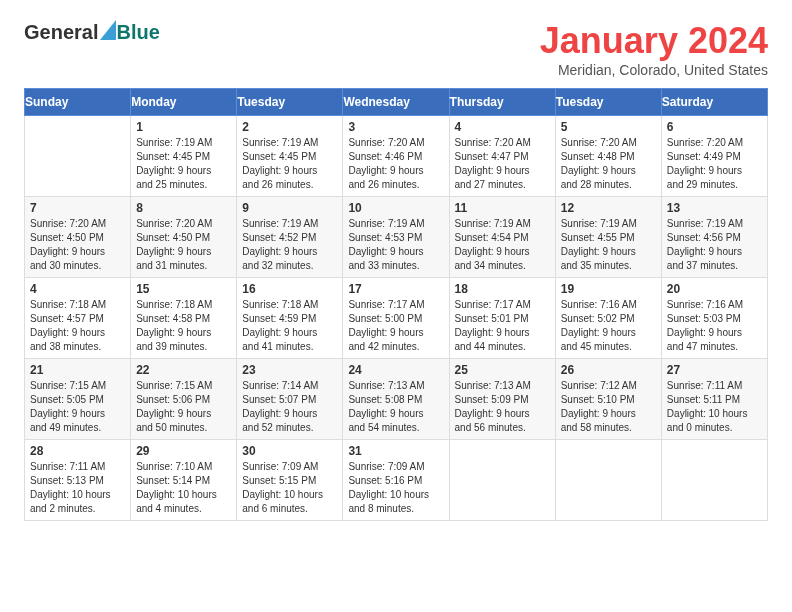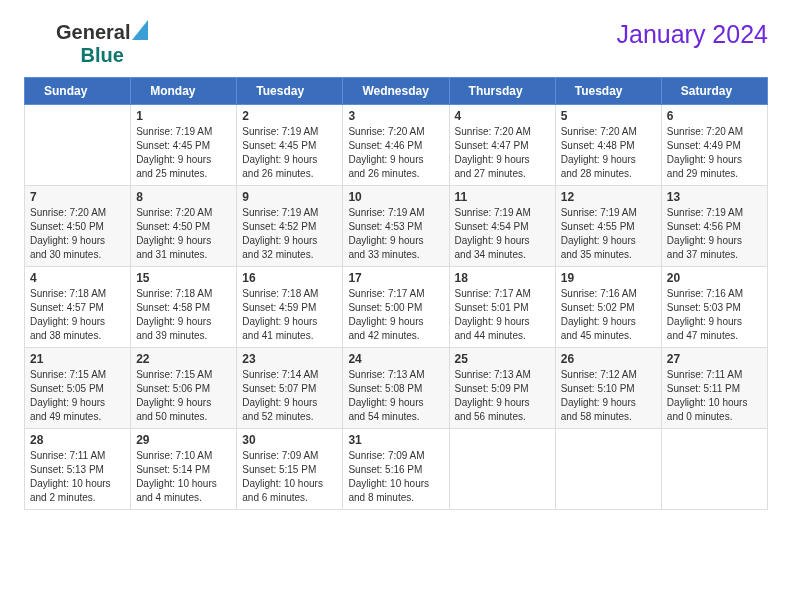--- a/index.html
+++ b/index.html
@@ -11,51 +11,50 @@
       padding: 20px 24px;
     }
     .header-area {
       display: flex;
       justify-content: space-between;
       align-items: flex-start;
       margin-bottom: 10px;
     }
     .logo {
       display: flex;
-      flex-direction: column;
-      align-items: center;
-      margin-left: 32px;
+      flex-direction: row;
+      align-items: flex-end;
     }
     .logo-row {
       display: flex;
       align-items: center;
     }
     .title-area {
       text-align: right;
     }
     .cal-title {
-      font-size: 25px;
-      font-weight: normal;
-      color: #6d28d9;
+      font-size: 36px;
+      font-weight: bold;
+      color: #ef4444;
     }
     .cal-subtitle {
       font-size: 14px;
       color: #555;
     }
     table {
       width: 100%;
       border-collapse: collapse;
       table-layout: fixed;
     }
     thead tr th {
       background-color: #3a6ebc;
       color: #fff;
       font-size: 12px;
       font-weight: bold;
-      padding: 6px 19px;
+      padding: 6px 0;
       text-align: left;
       border: 1px solid #5a8edc;
     }
     tbody tr td {
       border: 1px solid #ddd;
       vertical-align: top;
       padding: 4px 5px;
       font-size: 10px;
       color: #333;
       height: 80px;
@@ -91,20 +90,21 @@
             <polygon points="0,20 16,20 16,0" fill="#3a9fd5"></polygon>
           </svg>
       </span>
     </div>
     <div>
       <span style="font-size:20px;font-weight:bold;color:#0f766e;">Blue</span>
     </div>
   </div>
   <div class="title-area">
     <div class="cal-title">January 2024</div>
+    <div class="cal-subtitle">Meridian, Colorado, United States</div>
   </div>
 </div>
 
 <table>
   <thead>
     <tr>
       <th>Sunday</th>
       <th>Monday</th>
       <th>Tuesday</th>
       <th>Wednesday</th>

